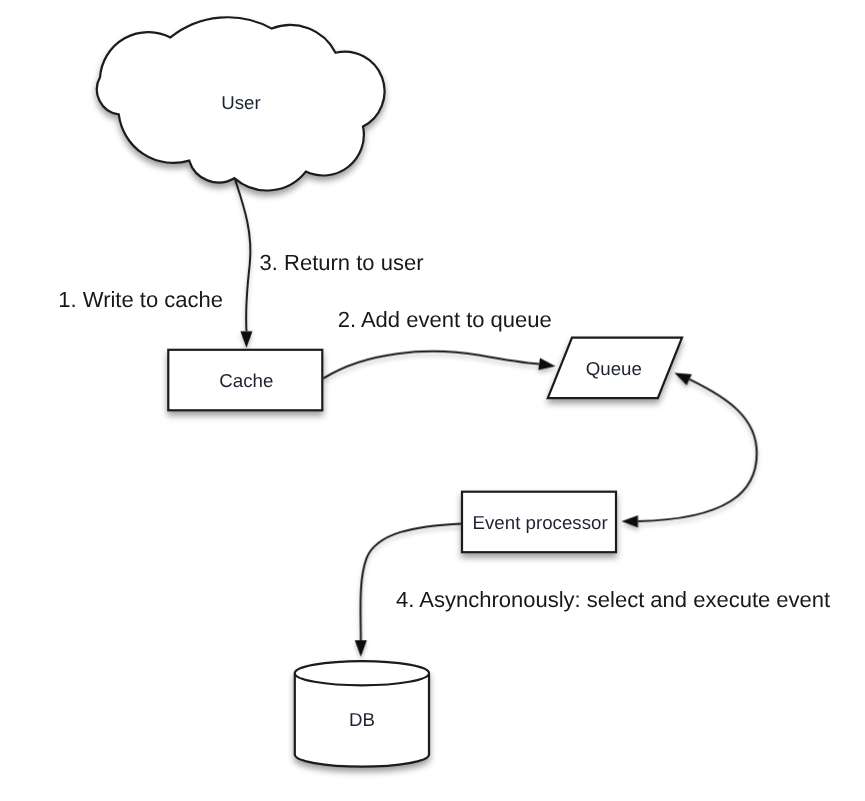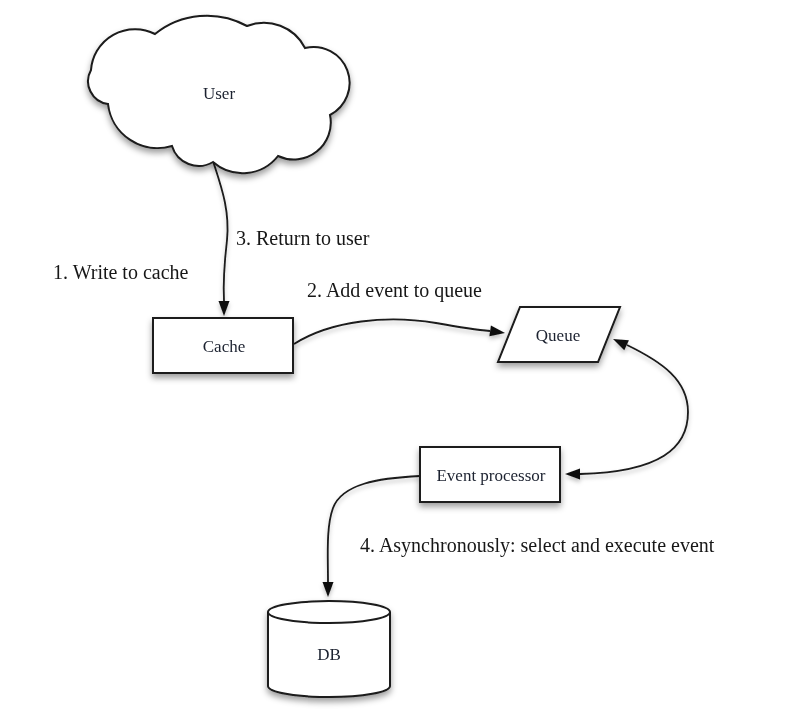--- a/index.html
+++ b/index.html
@@ -6,21 +6,21 @@
     margin: 0;
     padding: 0;
     background: #ffffff;
   }
   .stage {
     position: relative;
     width: 786px;
     height: 728px;
     background: #ffffff;
     overflow: hidden;
-    font-family: Liberation Serif, serif;
+    font-family: Liberation Sans, sans-serif;
   }
   svg { display: block; }
   .shape {
     fill: #ffffff;
     stroke: #1a1a1a;
     stroke-width: 2;
   }
   .edge {
     fill: none;
     stroke: #1a1a1a;

